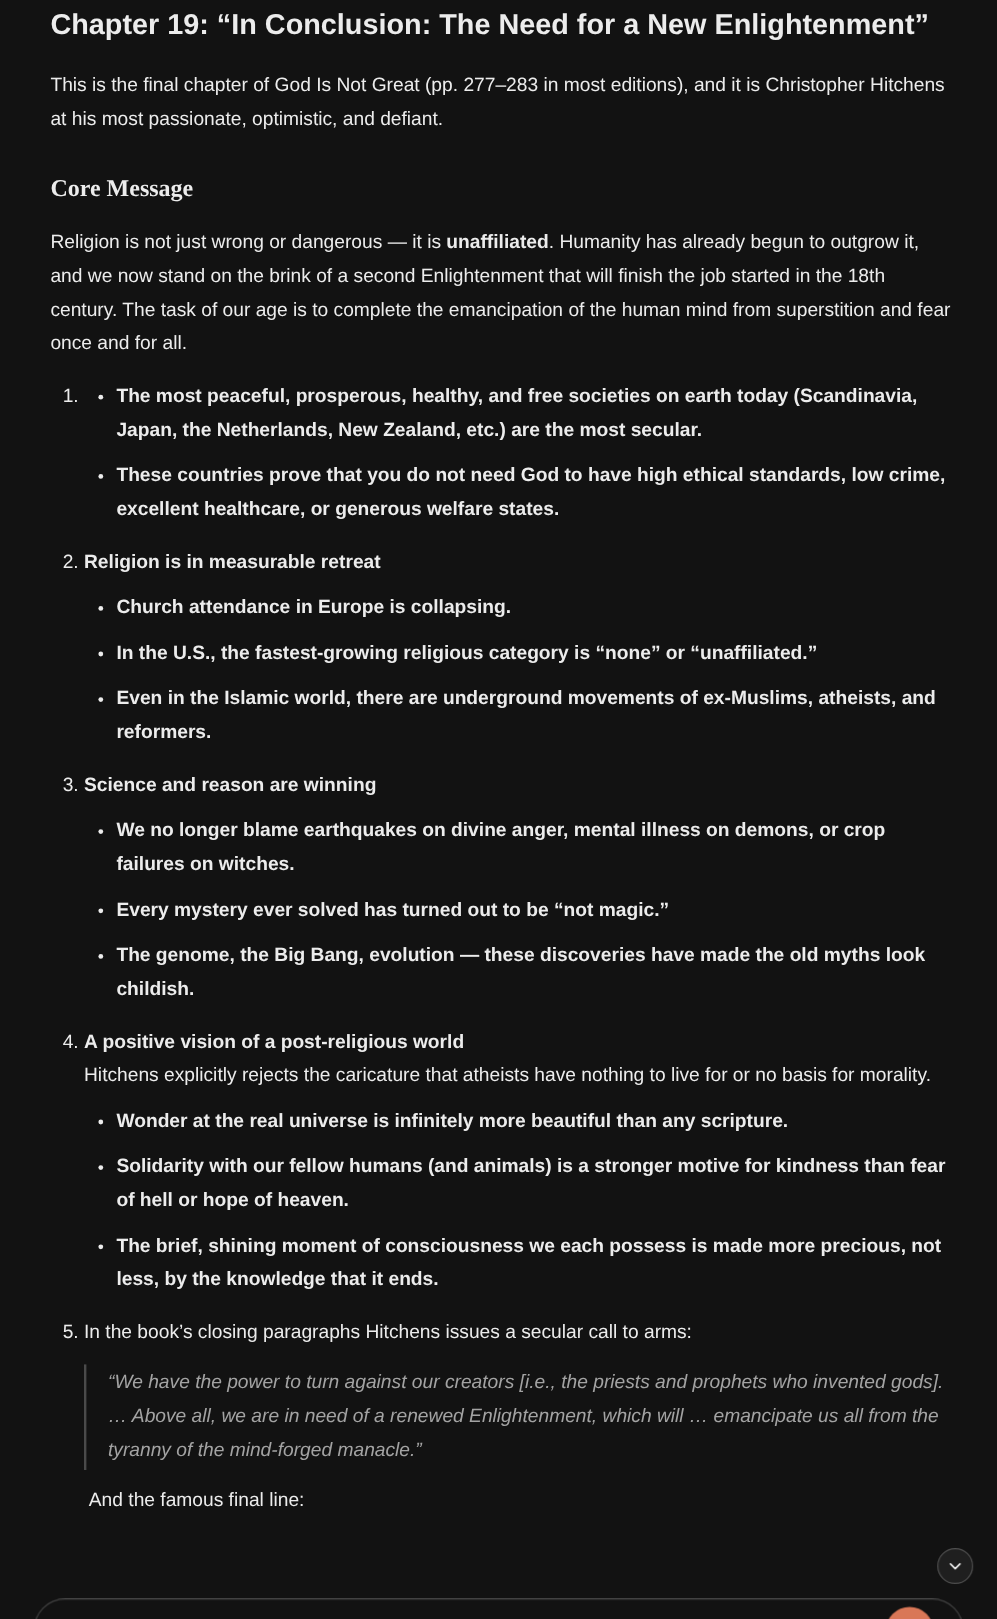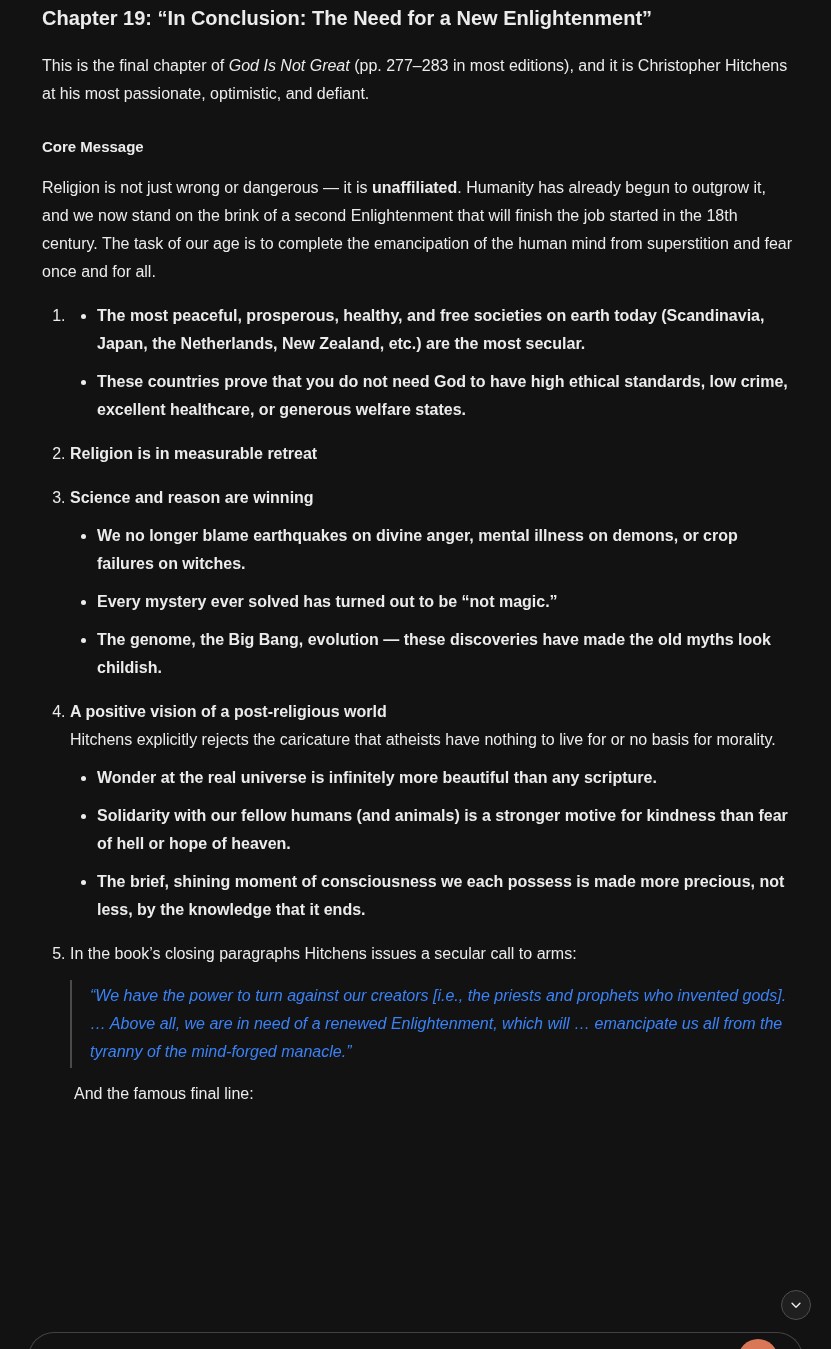--- a/index.html
+++ b/index.html
@@ -9,42 +9,42 @@
     overflow: hidden;
     position: relative;
     background: var(--bg, #121212);
     color: var(--text, #ececec);
     font-family: "Liberation Sans", "DejaVu Sans", sans-serif;
     font-size: 16px;
     line-height: 1.75;
   }
   .content { padding: 2px 36px 70px 42px; }
   h1 {
-    font-size: 20px;
+    font-size: 24px;
     line-height: 1.4;
     font-weight: 700;
     margin: 2px 0 20px 0;
   }
   p { margin: 14px 0; }
-  h3 { font-size: 15px; font-weight: 700; margin: 26px 0 10px 0; }
-  .i { font-style: italic; }
+  h3 { font-size: 20px; font-weight: 700; margin: 26px 0 10px 0; font-family: Liberation Serif, serif; }
+  .i { }
   .b { font-weight: 700; }
   ol { margin: 12px 0; padding-left: 28px; }
   ol > li { margin: 16px 0; }
   ul { margin: 10px 0; padding-left: 27px; list-style: disc; }
   ul > li { margin: 10px 0; font-weight: bold; }
   li::marker { color: var(--text, #ececec); }
   .li-title { font-weight: 700; }
   .li-intro { margin: 0; }
   blockquote {
     margin: 12px 0;
     padding: 2px 0 2px 18px;
     border-left: 2px solid var(--quote-border, #4a4a4a);
     font-style: italic;
-    color: #3b82f6;
+    color: #a3a3a3;
   }
   .quote-mid { margin: 12px 4px; }
   .scroll-btn {
     position: fixed;
     right: 20px;
     bottom: 29px;
     width: 30px;
     height: 30px;
     border-radius: 50%;
     background: #1f1f1f;
@@ -99,20 +99,25 @@
 
     <li>
       <ul>
         <li>The most peaceful, prosperous, healthy, and free societies on earth today (Scandinavia, Japan, the Netherlands, New Zealand, etc.) are the most secular.</li>
         <li>These countries prove that you do not need God to have high ethical standards, low crime, excellent healthcare, or generous welfare states.</li>
       </ul>
     </li>
 
     <li>
       <div class="li-title">Religion is in measurable retreat</div>
+      <ul>
+        <li>Church attendance in Europe is collapsing.</li>
+        <li>In the U.S., the fastest-growing religious category is “none” or “unaffiliated.”</li>
+        <li>Even in the Islamic world, there are underground movements of ex-Muslims, atheists, and reformers.</li>
+      </ul>
     </li>
 
     <li>
       <div class="li-title">Science and reason are winning</div>
       <ul>
         <li>We no longer blame earthquakes on divine anger, mental illness on demons, or crop failures on witches.</li>
         <li>Every mystery ever solved has turned out to be “not magic.”</li>
         <li>The genome, the Big Bang, evolution — these discoveries have made the old myths look childish.</li>
       </ul>
     </li>

